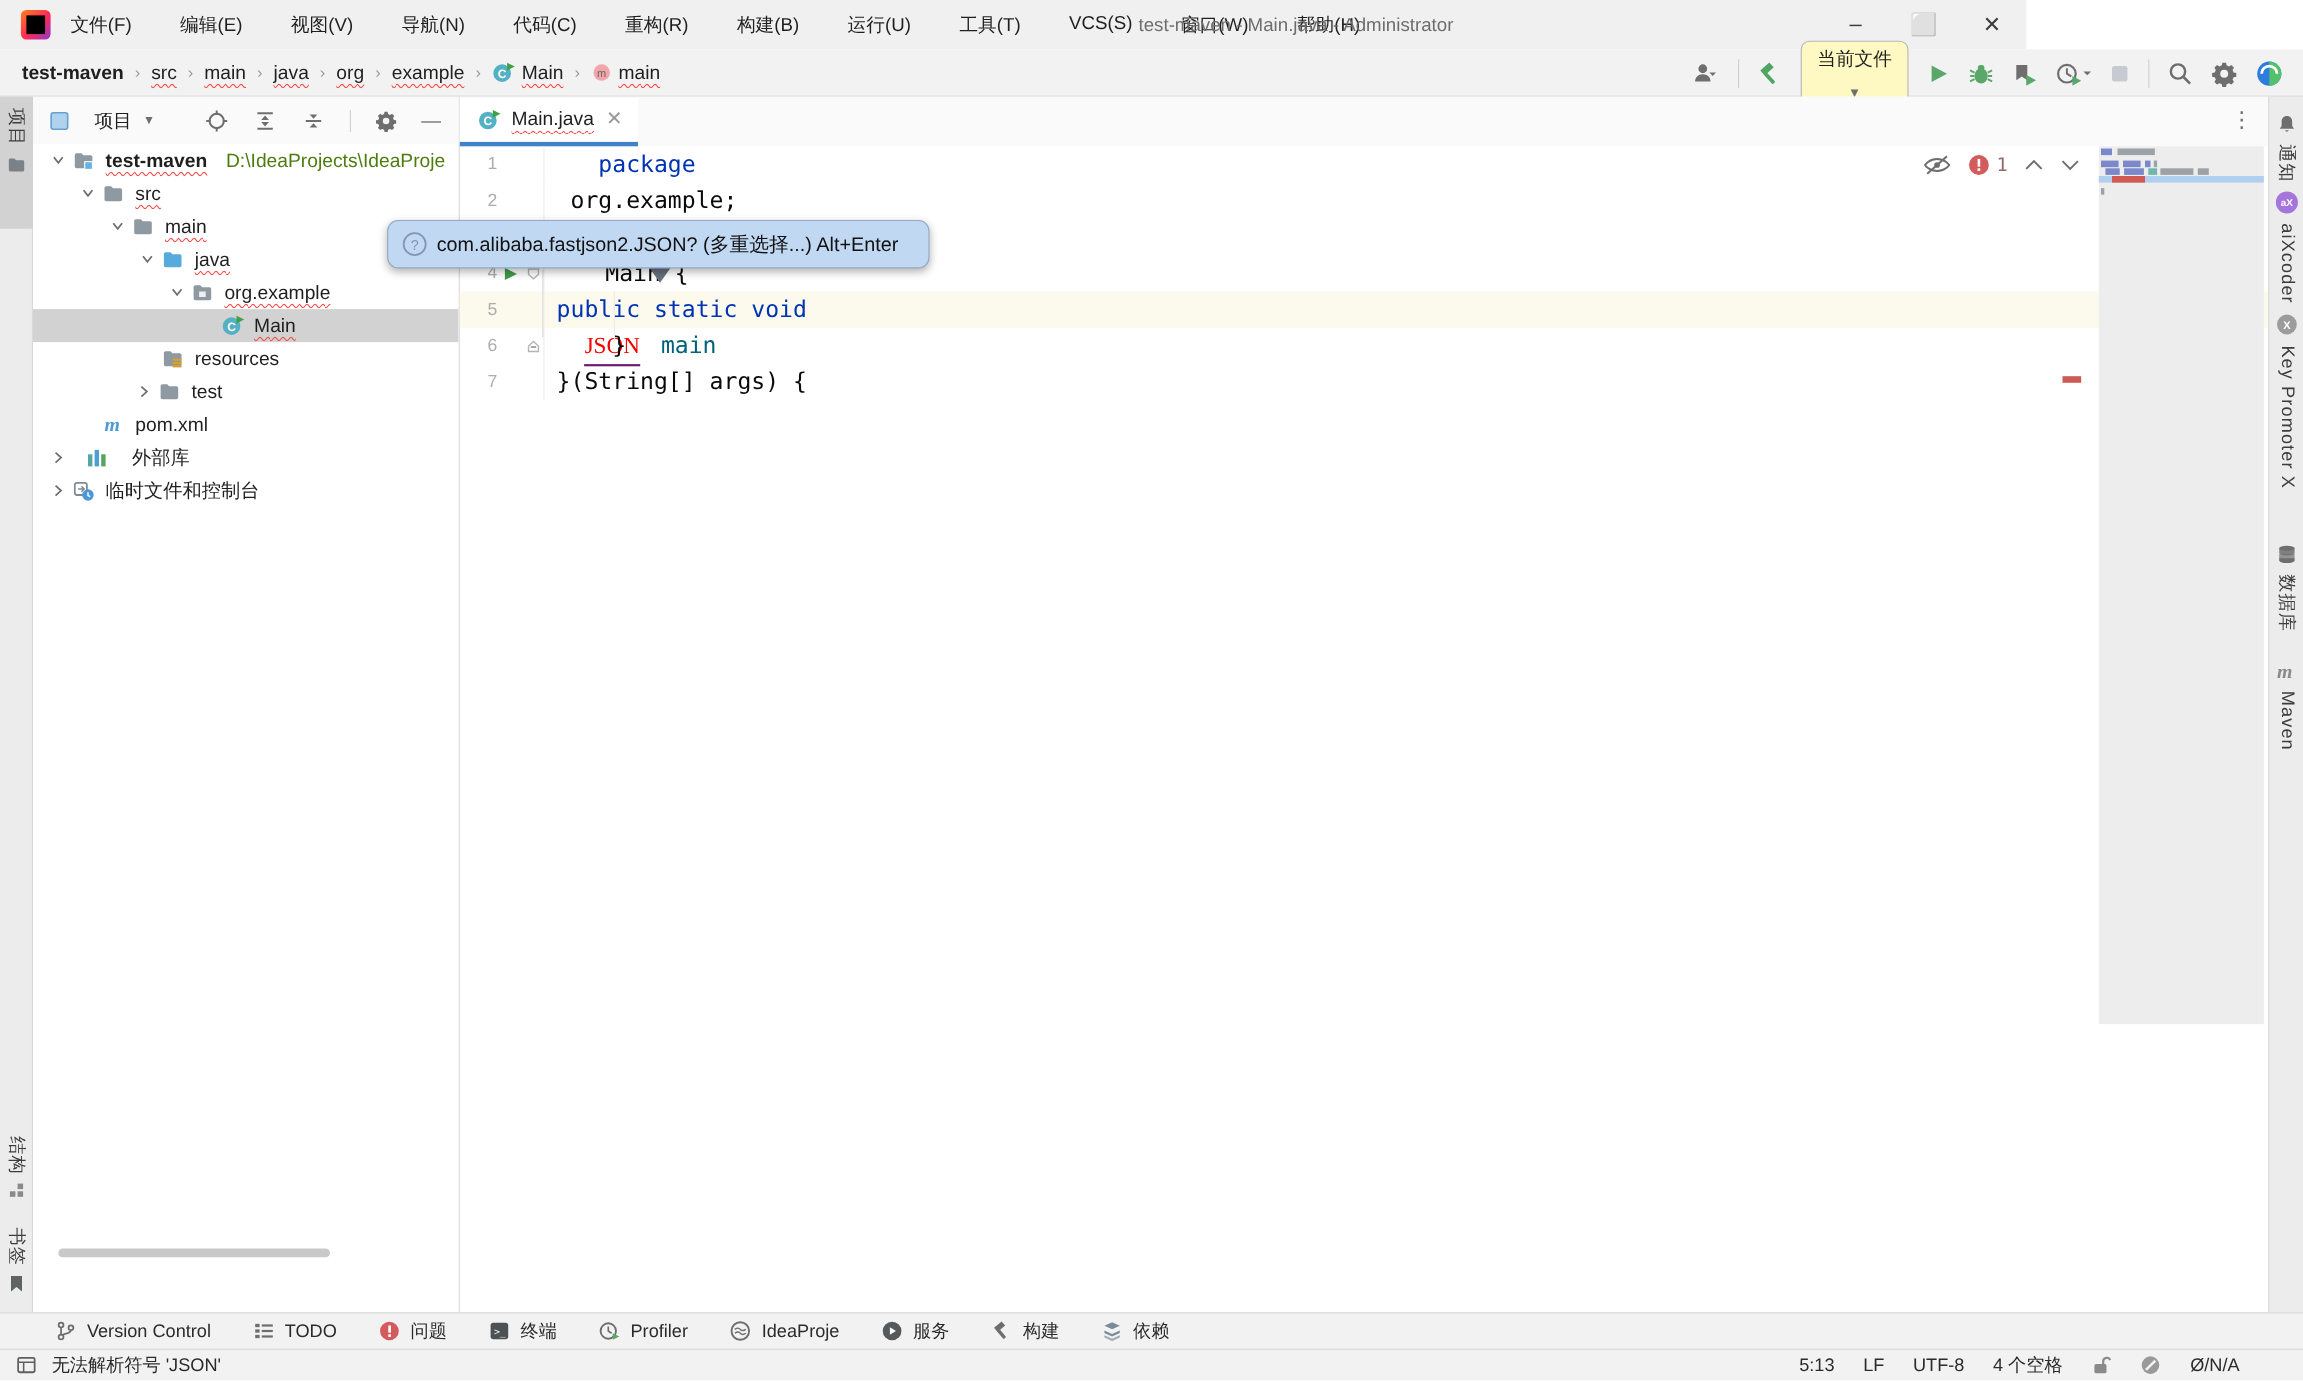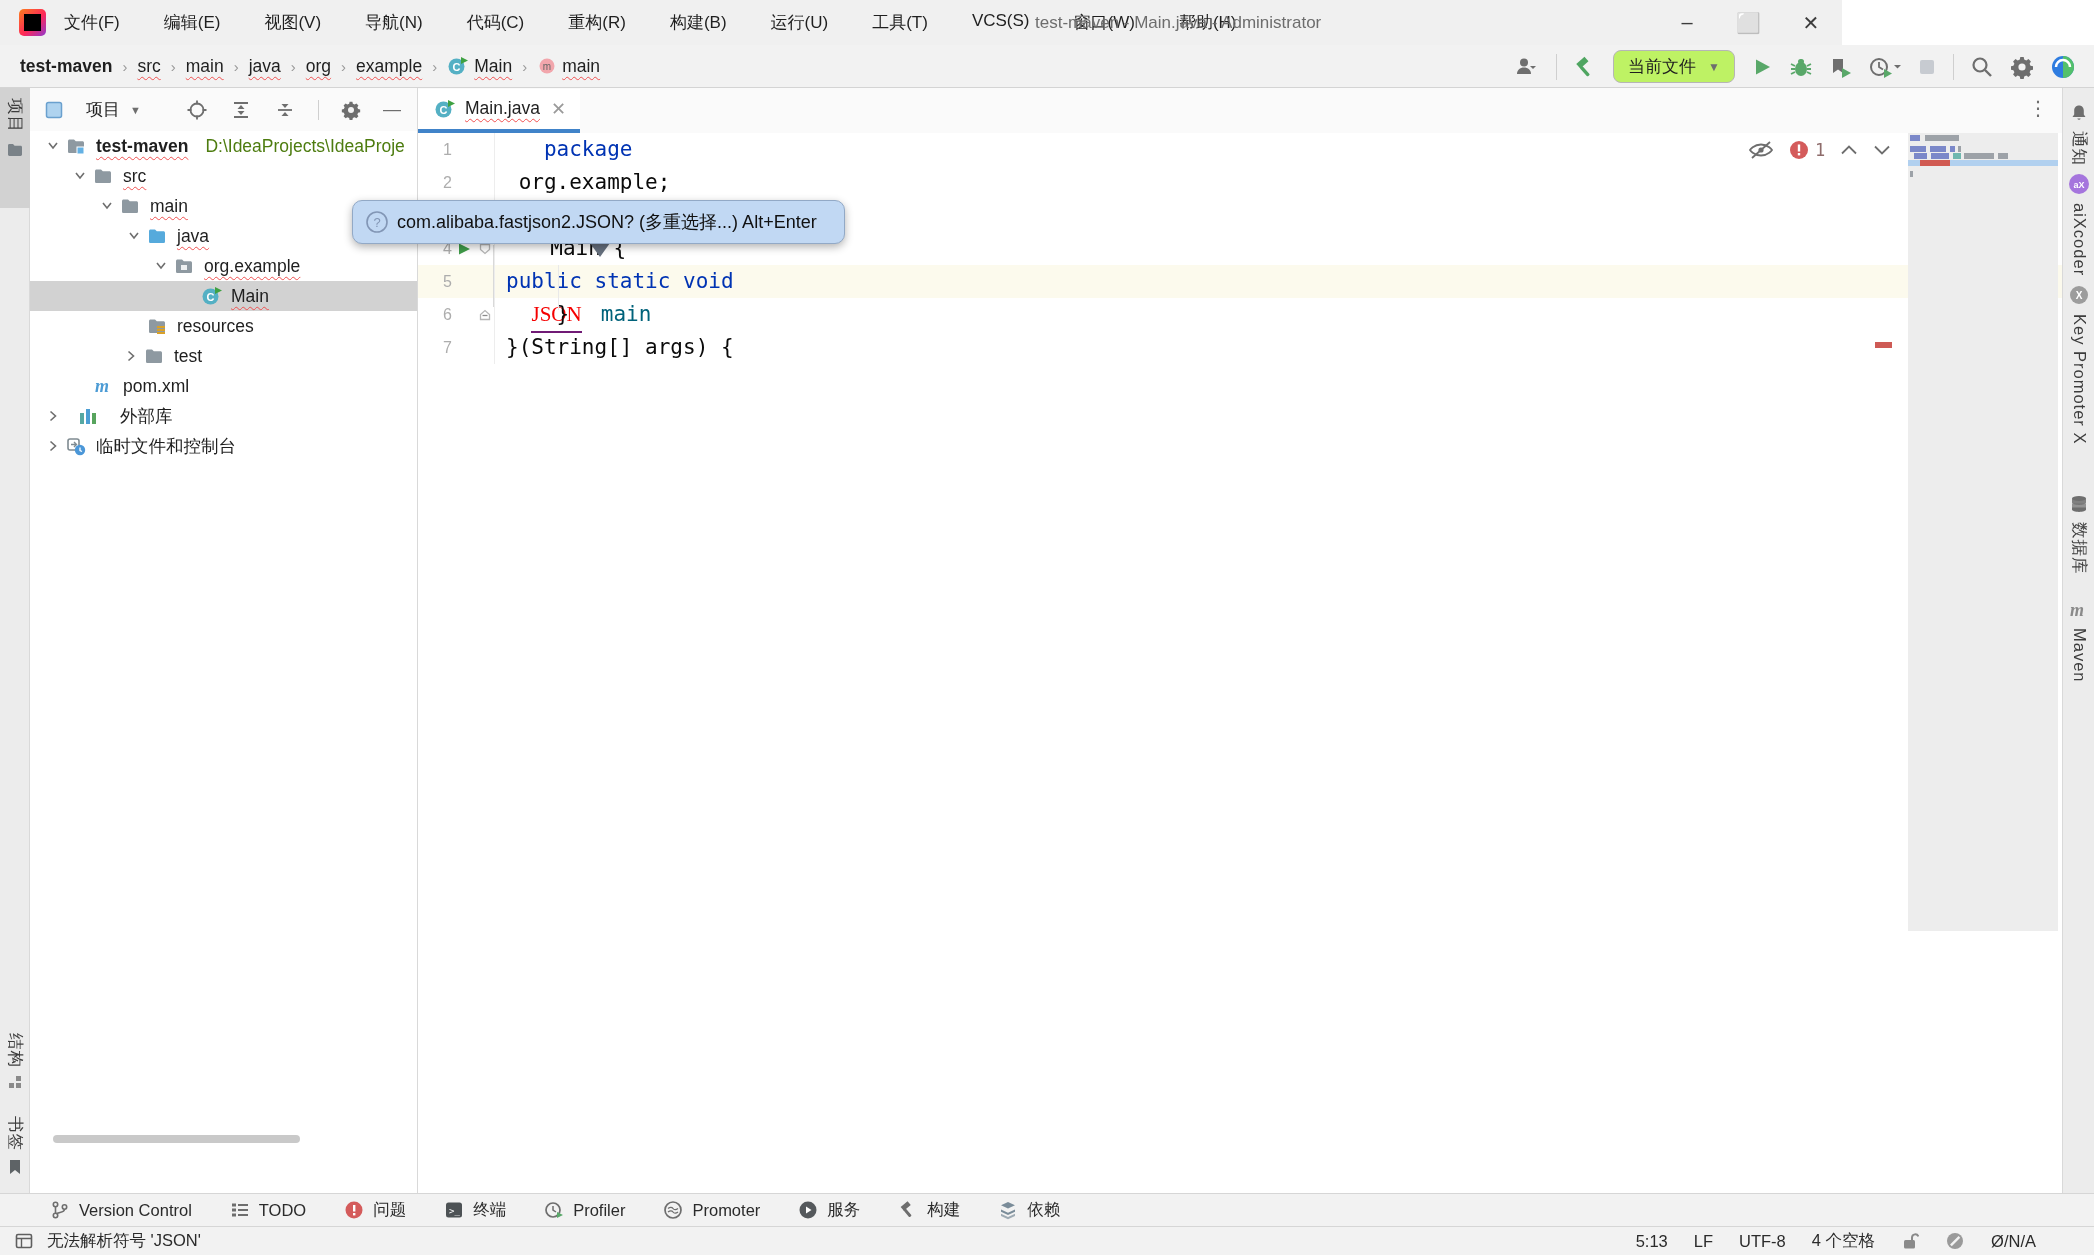--- a/index.html
+++ b/index.html
@@ -27,21 +27,21 @@
   #navbar{position:absolute;left:0;top:45px;width:2094px;height:43px;background:#F2F2F2;
           border-bottom:1px solid #D4D4D4;display:flex;align-items:center;box-sizing:border-box;}
   #breadcrumbs{display:flex;align-items:center;margin-left:20px;font-size:17.5px;}
   .crumb{display:flex;align-items:center;gap:5px;}
   .crumb-sep{color:#9a9a9a;margin:0 10px;font-size:15px;}
   .sq{text-decoration:underline;text-decoration-style:wavy;text-decoration-color:#F05050;
       text-decoration-thickness:1px;text-underline-offset:4px;}
   #toolbar-right{position:absolute;right:18px;top:0;height:43px;display:flex;align-items:center;gap:16px;}
   .tb-divider{width:1px;height:26px;background:#CFCFCF;}
   #run-combo{display:flex;align-items:center;gap:12px;border:1px solid #B6B6B6;border-radius:8px;
-             padding:4px 14px;font-size:17px;background:#bef264;}
+             padding:4px 14px;font-size:17px;background:#fef9c3;flex-direction:column;}
 
   
   #main{position:absolute;left:0;top:88px;width:2094px;height:1105px;background:#fff;}
   #stripe-left{position:absolute;left:0;top:0;width:30px;height:1105px;background:#ECECEC;
                border-right:1px solid #D9D9D9;box-sizing:border-box;}
   #stripe-left .active-tab{position:absolute;left:0;top:0;width:30px;height:120px;background:#D2D2D2;
                display:flex;flex-direction:column;align-items:center;padding-top:10px;box-sizing:border-box;}
   .vtext{writing-mode:vertical-rl;text-orientation:sideways;font-size:16.5px;color:#3c3c3c;letter-spacing:1px;}
   #stripe-left .btab{position:absolute;left:0;width:30px;display:flex;flex-direction:column;align-items:center;gap:7px;}
 
@@ -736,21 +736,21 @@
         </span>
         <span>Profiler</span>
       </div>
       <div class="tw-item">
         <span class="ic">
           <svg width="20" height="20" viewBox="0 0 20 20">
             <circle cx="10" cy="10" r="8" fill="none" stroke="#6E6E6E" stroke-width="1.7"></circle>
             <path d="M5 8.5c2-1.5 4-1.5 5 0s3 1.5 5 0M5 12c2-1.5 4-1.5 5 0s3 1.5 5 0" stroke="#6E6E6E" stroke-width="1.3" fill="none"></path>
           </svg>
         </span>
-        <span>Promoter</span>
+        <span>IdeaProje</span>
       </div>
       <div class="tw-item">
         <span class="ic">
           <svg width="20" height="20" viewBox="0 0 20 20">
             <circle cx="10" cy="10" r="8.5" fill="#55595C"></circle>
             <path d="M8 6.5l5.5 3.5L8 13.5z" fill="#fff"></path>
           </svg>
         </span>
         <span>服务</span>
       </div>

